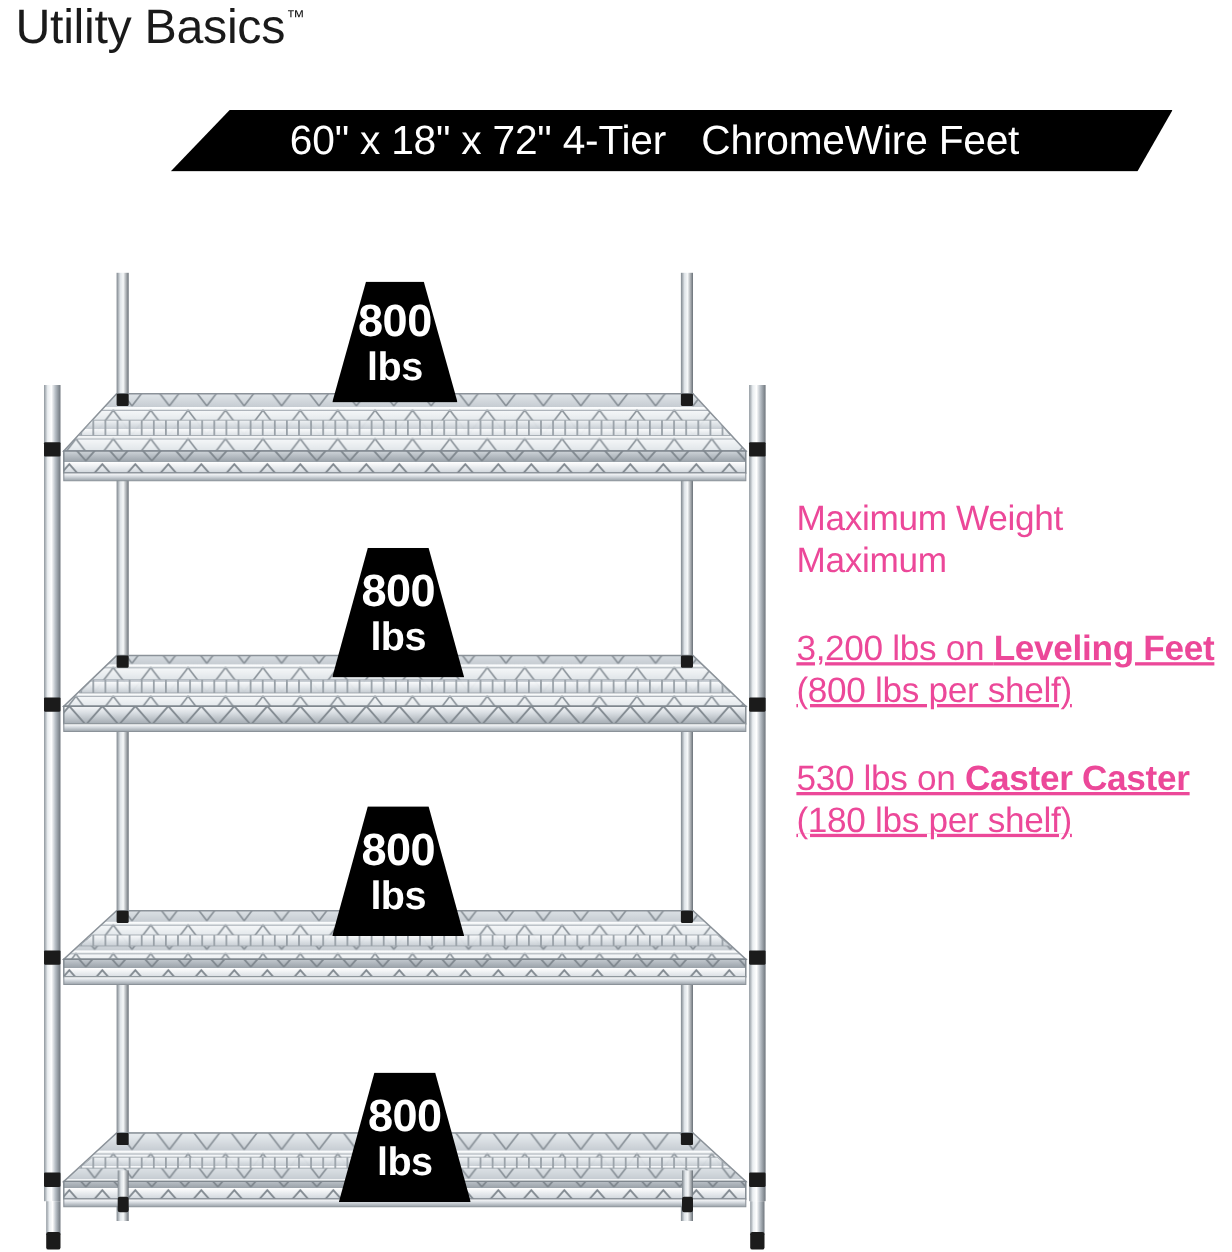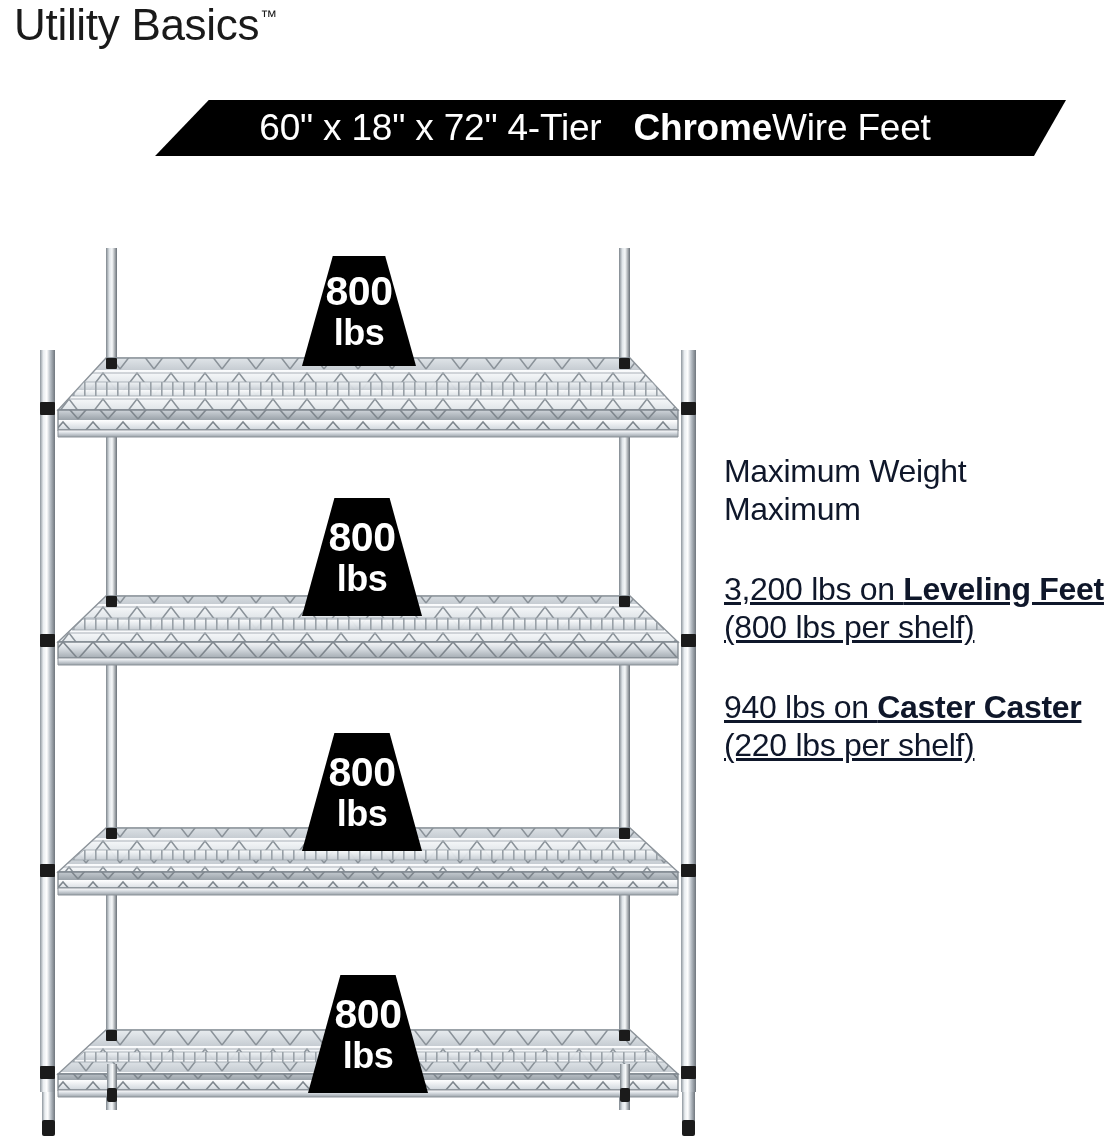--- a/index.html
+++ b/index.html
@@ -30,21 +30,21 @@
     position:absolute;inset:0;background:#000000;
     clip-path:polygon(3.3% 100%, 9.0% 0%, 100% 0%, 96.6% 100%);
   }
   .banner-text{
     position:absolute;inset:0;
     display:flex;align-items:center;justify-content:center;
     color:#ffffff;font-size:37px;line-height:1;
     letter-spacing:-0.2px;white-space:nowrap;
     padding-bottom:2px;
   }
-  .banner-text b{font-weight:700;margin-left:32px;}
+  .banner-text b{font-weight:400;margin-left:32px;}
 
   
   .rack{position:absolute;left:18px;top:240px;width:700px;height:898px;}
   .rack svg{display:block;width:700px;height:898px;}
 
   
   .badge{position:absolute;}
   .badge .tz{
     position:absolute;inset:0;background:#000000;
     clip-path:polygon(27% 0%, 73% 0%, 100% 100%, 0% 100%);
@@ -54,21 +54,21 @@
     display:flex;flex-direction:column;align-items:center;justify-content:center;
     color:#ffffff;font-weight:700;line-height:1.06;
     letter-spacing:-0.5px;
   }
   .badge .num{font-size:41px;}
   .badge .unit{font-size:36px;}
 
   
   .copy{
     position:absolute;left:724px;top:452px;width:396px;
-    font-size:32px;line-height:1.19;color:#0f172a;
+    font-size:32px;line-height:1.19;color:#ec4899;
     letter-spacing:-0.3px;
   }
   .copy p{margin:0;}
   .copy .heading{margin-bottom:42px;}
   .copy .para{margin-bottom:42px;text-decoration:underline;}
   .copy b{font-weight:700;}
 </style>
 </head>
 <body>
 
@@ -242,17 +242,17 @@
 
   <div class="copy">
     <p class="heading">
       <span>Maximum Weight</span><br>
       <span>Maximum</span>
     </p>
     <p class="para">
       <span>3,200 lbs on </span><b>Leveling Feet</b><span> (800 lbs per shelf)</span>
     </p>
     <p class="para">
-      <span>940 lbs on </span><b>Caster Caster</b><span> (220 lbs per shelf)</span>
+      <span>530 lbs on </span><b>Caster Caster</b><span> (180 lbs per shelf)</span>
     </p>
   </div>
 
 </div>
 
 </body></html>

